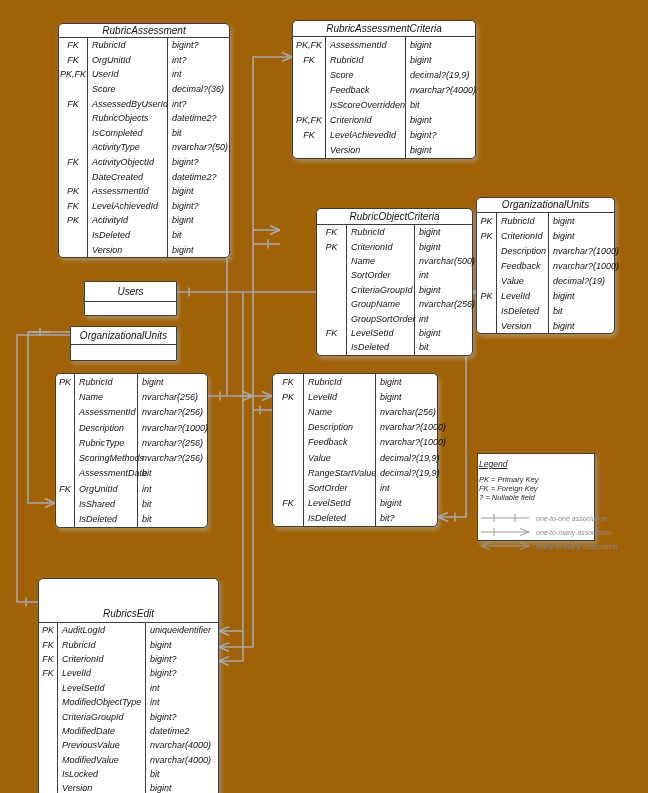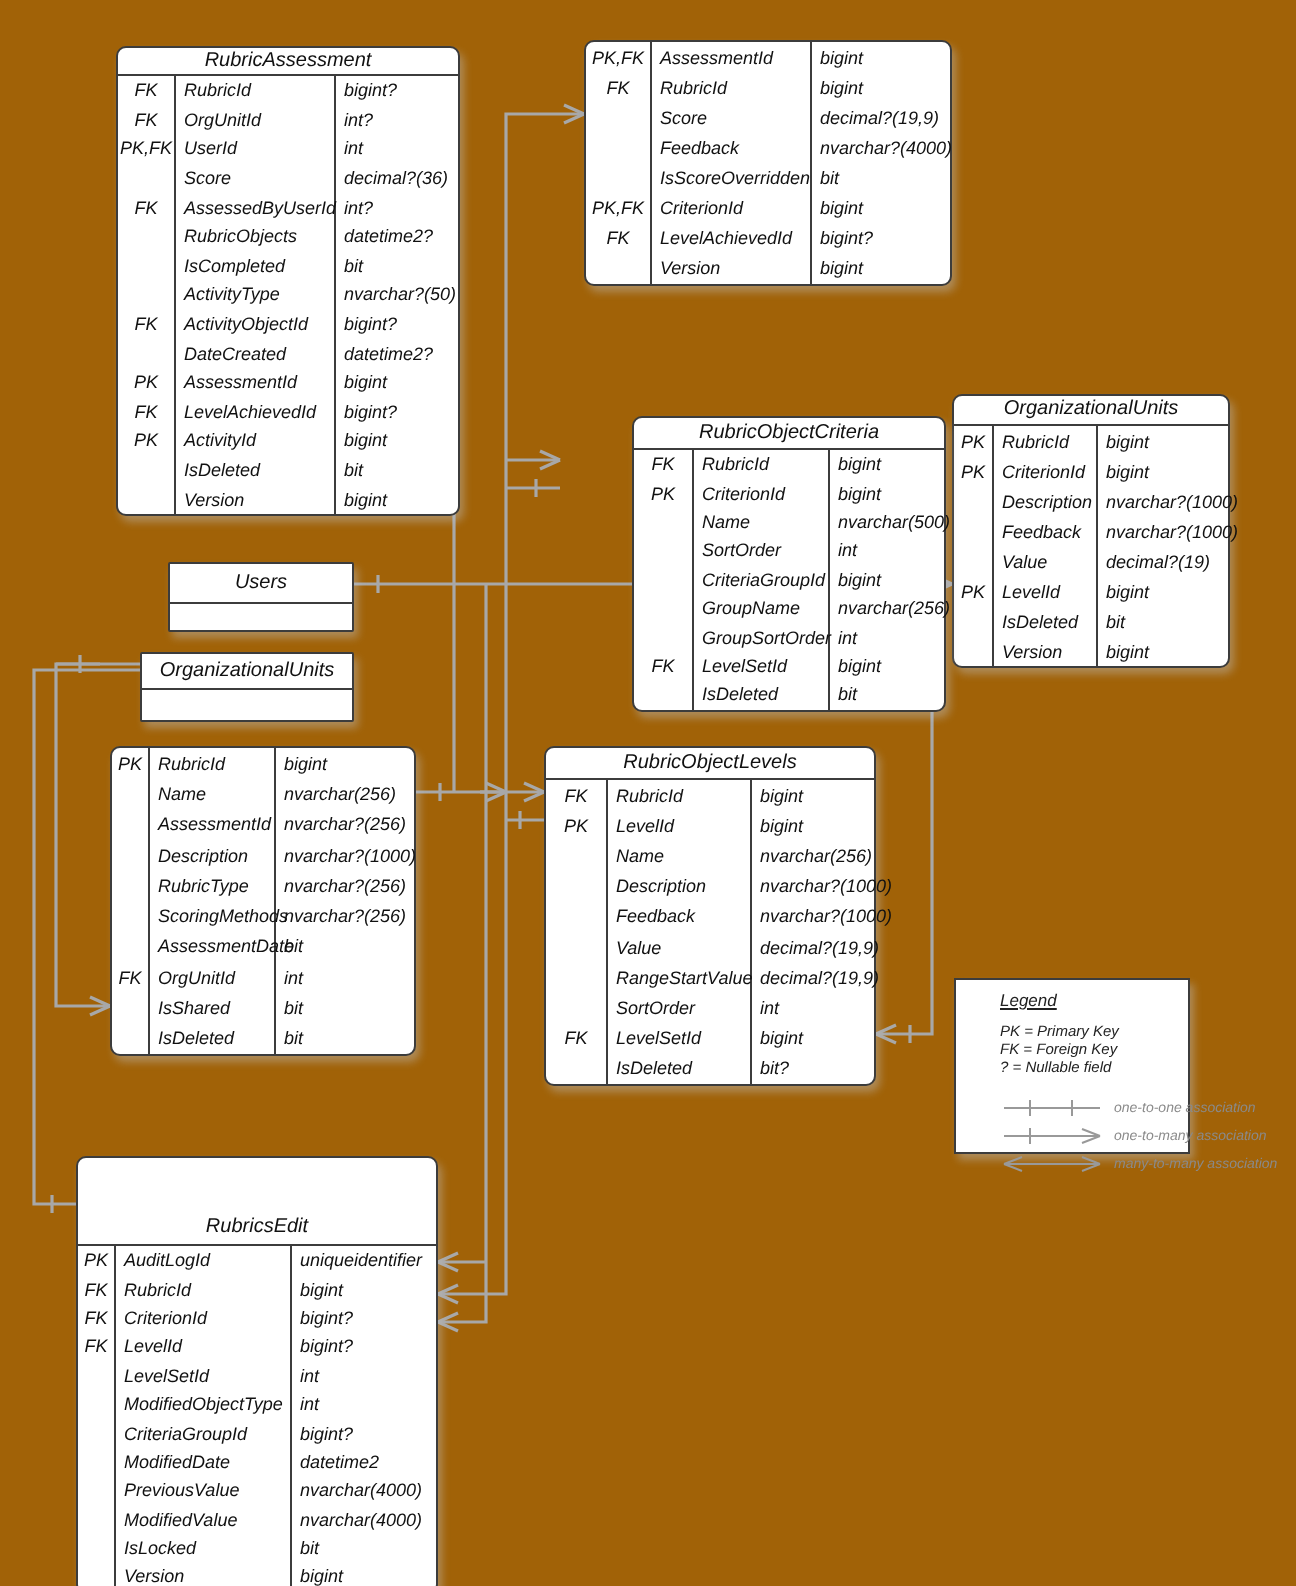--- a/index.html
+++ b/index.html
@@ -23,23 +23,22 @@
   .tbl-body { display:grid; }
   .cell {
     font-size:9px; color:#111; white-space:nowrap;
     box-sizing:border-box; overflow:visible; display:flex; align-items:center;
   }
   .cell.key  { justify-content:center; border-right:1px solid #3c3c3c; }
   .cell.name { padding-left:4px; border-right:1px solid #3c3c3c; }
   .cell.type { padding-left:4px; }
   #legend {
     position:absolute; background:#fff; border:1px solid #3c3c3c;
-    box-sizing:border-box; padding:5px 22px;
+    box-sizing:border-box; padding:5px 1px;
     box-shadow:2px 3px 4px rgba(190,190,190,0.45);
-    margin-top:36px;
   }
   #legend .legend-title { font-size:8.5px; color:#222; text-decoration:underline; margin-bottom:6px; }
   #legend .legend-key { font-size:7.5px; color:#222; line-height:9px; }
   #legend .legend-assoc { display:flex; align-items:center; gap:5px; margin-top:4px; }
   #legend .legend-assoc svg { flex:0 0 auto; }
   #legend .legend-assoc .lbl { font-size:7px; color:#8a8a8a; white-space:nowrap; }
   .legend-gap { height:7px; }
 </style>
 </head>
 <body>
@@ -138,20 +137,21 @@
           <div class="cell type">bigint</div>
           <div class="cell key"></div>
           <div class="cell name">IsDeleted</div>
           <div class="cell type">bit</div>
           <div class="cell key"></div>
           <div class="cell name">Version</div>
           <div class="cell type">bigint</div>
         </div>
       </div>
       <div class="tbl" style="left: 292px; top: 20px; width: 184px;">
+        <div class="tbl-header" style="height: 15px; line-height: 15px;">RubricAssessmentCriteria</div>
         <div class="tbl-body" style="grid-template-columns: 33px 80px 1fr; grid-auto-rows: 15.1px;">
           <div class="cell key">PK,FK</div>
           <div class="cell name">AssessmentId</div>
           <div class="cell type">bigint</div>
           <div class="cell key">FK</div>
           <div class="cell name">RubricId</div>
           <div class="cell type">bigint</div>
           <div class="cell key"></div>
           <div class="cell name">Score</div>
           <div class="cell type">decimal?(19,9)</div>
@@ -269,21 +269,20 @@
           <div class="cell type">int</div>
           <div class="cell key"></div>
           <div class="cell name">IsShared</div>
           <div class="cell type">bit</div>
           <div class="cell key"></div>
           <div class="cell name">IsDeleted</div>
           <div class="cell type">bit</div>
         </div>
       </div>
       <div class="tbl" style="left: 272px; top: 373px; width: 166px;">
-        <div class="tbl-header" style="height: 15px; line-height: 15px;">RubricObjectLevels</div>
         <div class="tbl-body" style="grid-template-columns: 31px 72px 1fr; grid-auto-rows: 15.2px;">
           <div class="cell key">FK</div>
           <div class="cell name">RubricId</div>
           <div class="cell type">bigint</div>
           <div class="cell key">PK</div>
           <div class="cell name">LevelId</div>
           <div class="cell type">bigint</div>
           <div class="cell key"></div>
           <div class="cell name">Name</div>
           <div class="cell type">nvarchar(256)</div>

